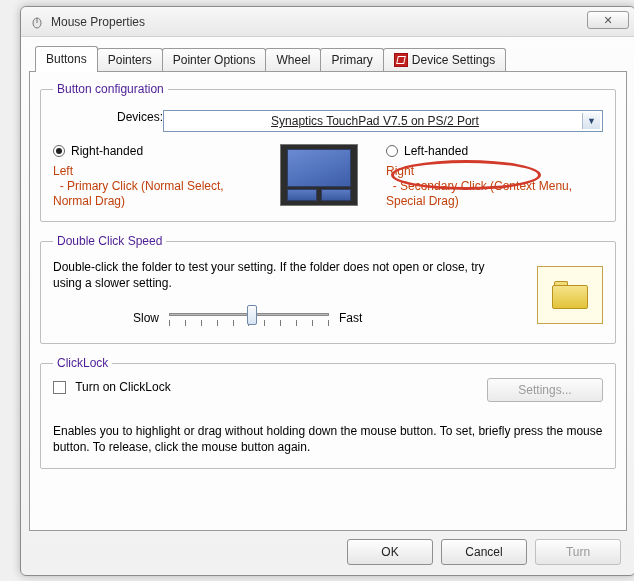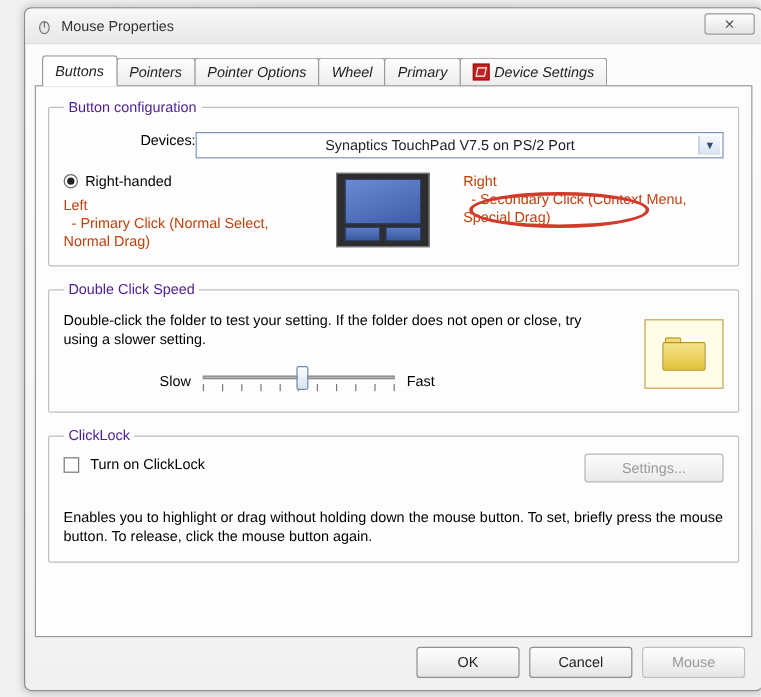--- a/index.html
+++ b/index.html
@@ -66,21 +66,20 @@
     border-bottom: none;
     background: linear-gradient(#fdfdfd,#ececec);
     padding: 4px 10px 5px 10px;
     font-size: 12px;
     color: #222;
     border-radius: 3px 3px 0 0;
     margin-right: -1px;
     position: relative;
     top: 1px;
     cursor: default;
-    font-style: italic;
   }
   .tab.active {
     background: #fff;
     z-index: 2;
     padding-top: 5px;
     padding-bottom: 6px;
     top: 1px;
   }
   .tab .red-square {
     display: inline-block;
@@ -124,20 +123,21 @@
   .devices-row label { width: 110px; text-align: right; }
   .combo {
     flex: 1;
     height: 22px;
     border: 1px solid #7a97b8;
     background: #fff;
     display: flex; align-items: center; justify-content: center;
     position: relative;
     padding: 0 24px 0 8px;
     color: #222;
+    text-decoration: underline;
   }
   .combo .arrow {
     position: absolute; right: 2px; top: 2px; bottom: 2px; width: 18px;
     background: linear-gradient(#f6f9fc,#d8e3ef);
     border-left: 1px solid #a9bcd2;
     display: flex; align-items: center; justify-content: center;
     color: #2b4b72;
     font-size: 9px;
   }
   .hand-row {
@@ -320,20 +320,24 @@
             </div>
           </div>
 
           <div class="touchpad-img">
             <div class="pad"></div>
             <div class="btnL"></div>
             <div class="btnR"></div>
           </div>
 
           <div class="hand-col">
+            <div class="radio-line">
+              <span class="radio"></span>
+              <span>Left-handed</span>
+            </div>
             <div class="small-desc">
               <div>Right</div>
               <div style="white-space:pre-wrap; max-width:200px;">  - Secondary Click (Context Menu, Special Drag)</div>
             </div>
           </div>
         </div>
         <div class="circle-highlight"></div>
       </fieldset>
 
       <fieldset>
@@ -388,16 +392,16 @@
   </div>
 
   <div class="footer">
     <div class="btn">
         <span>OK</span>
       </div>
     <div class="btn">
         <span>Cancel</span>
       </div>
     <div class="btn disabled">
-        <span>Mouse</span>
+        <span>Turn</span>
       </div>
   </div>
 </div>
 
 </body></html>

